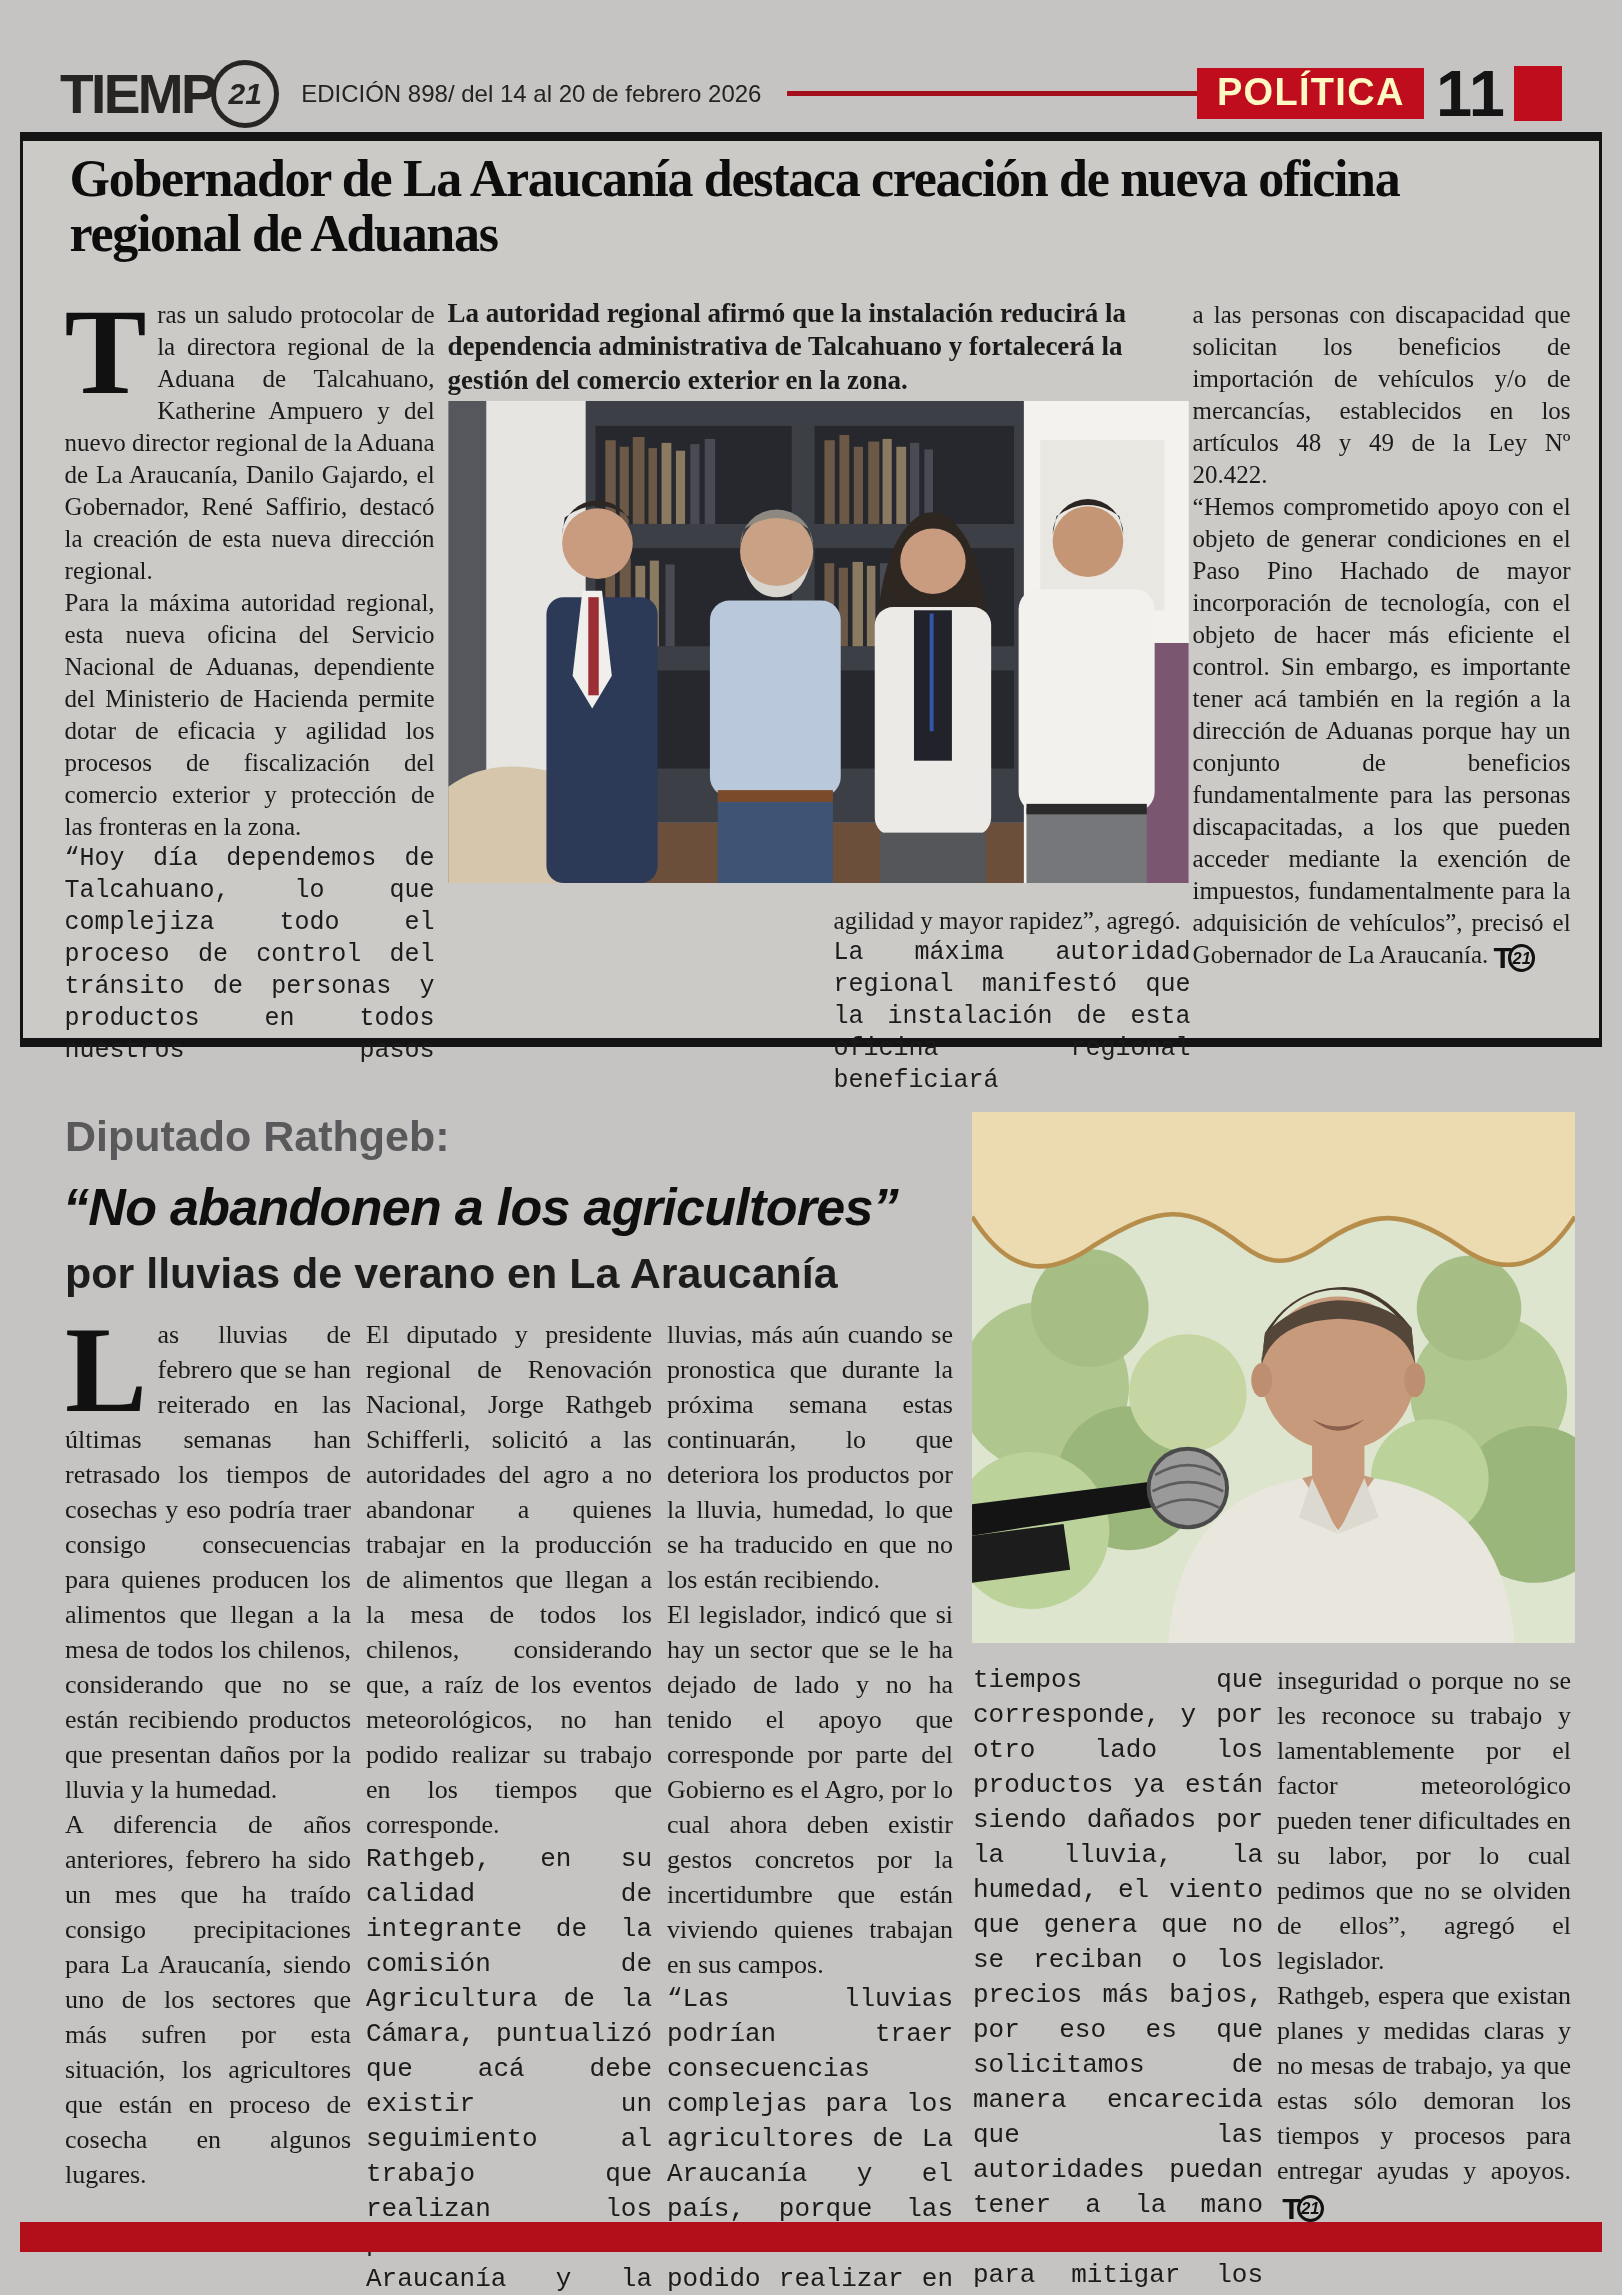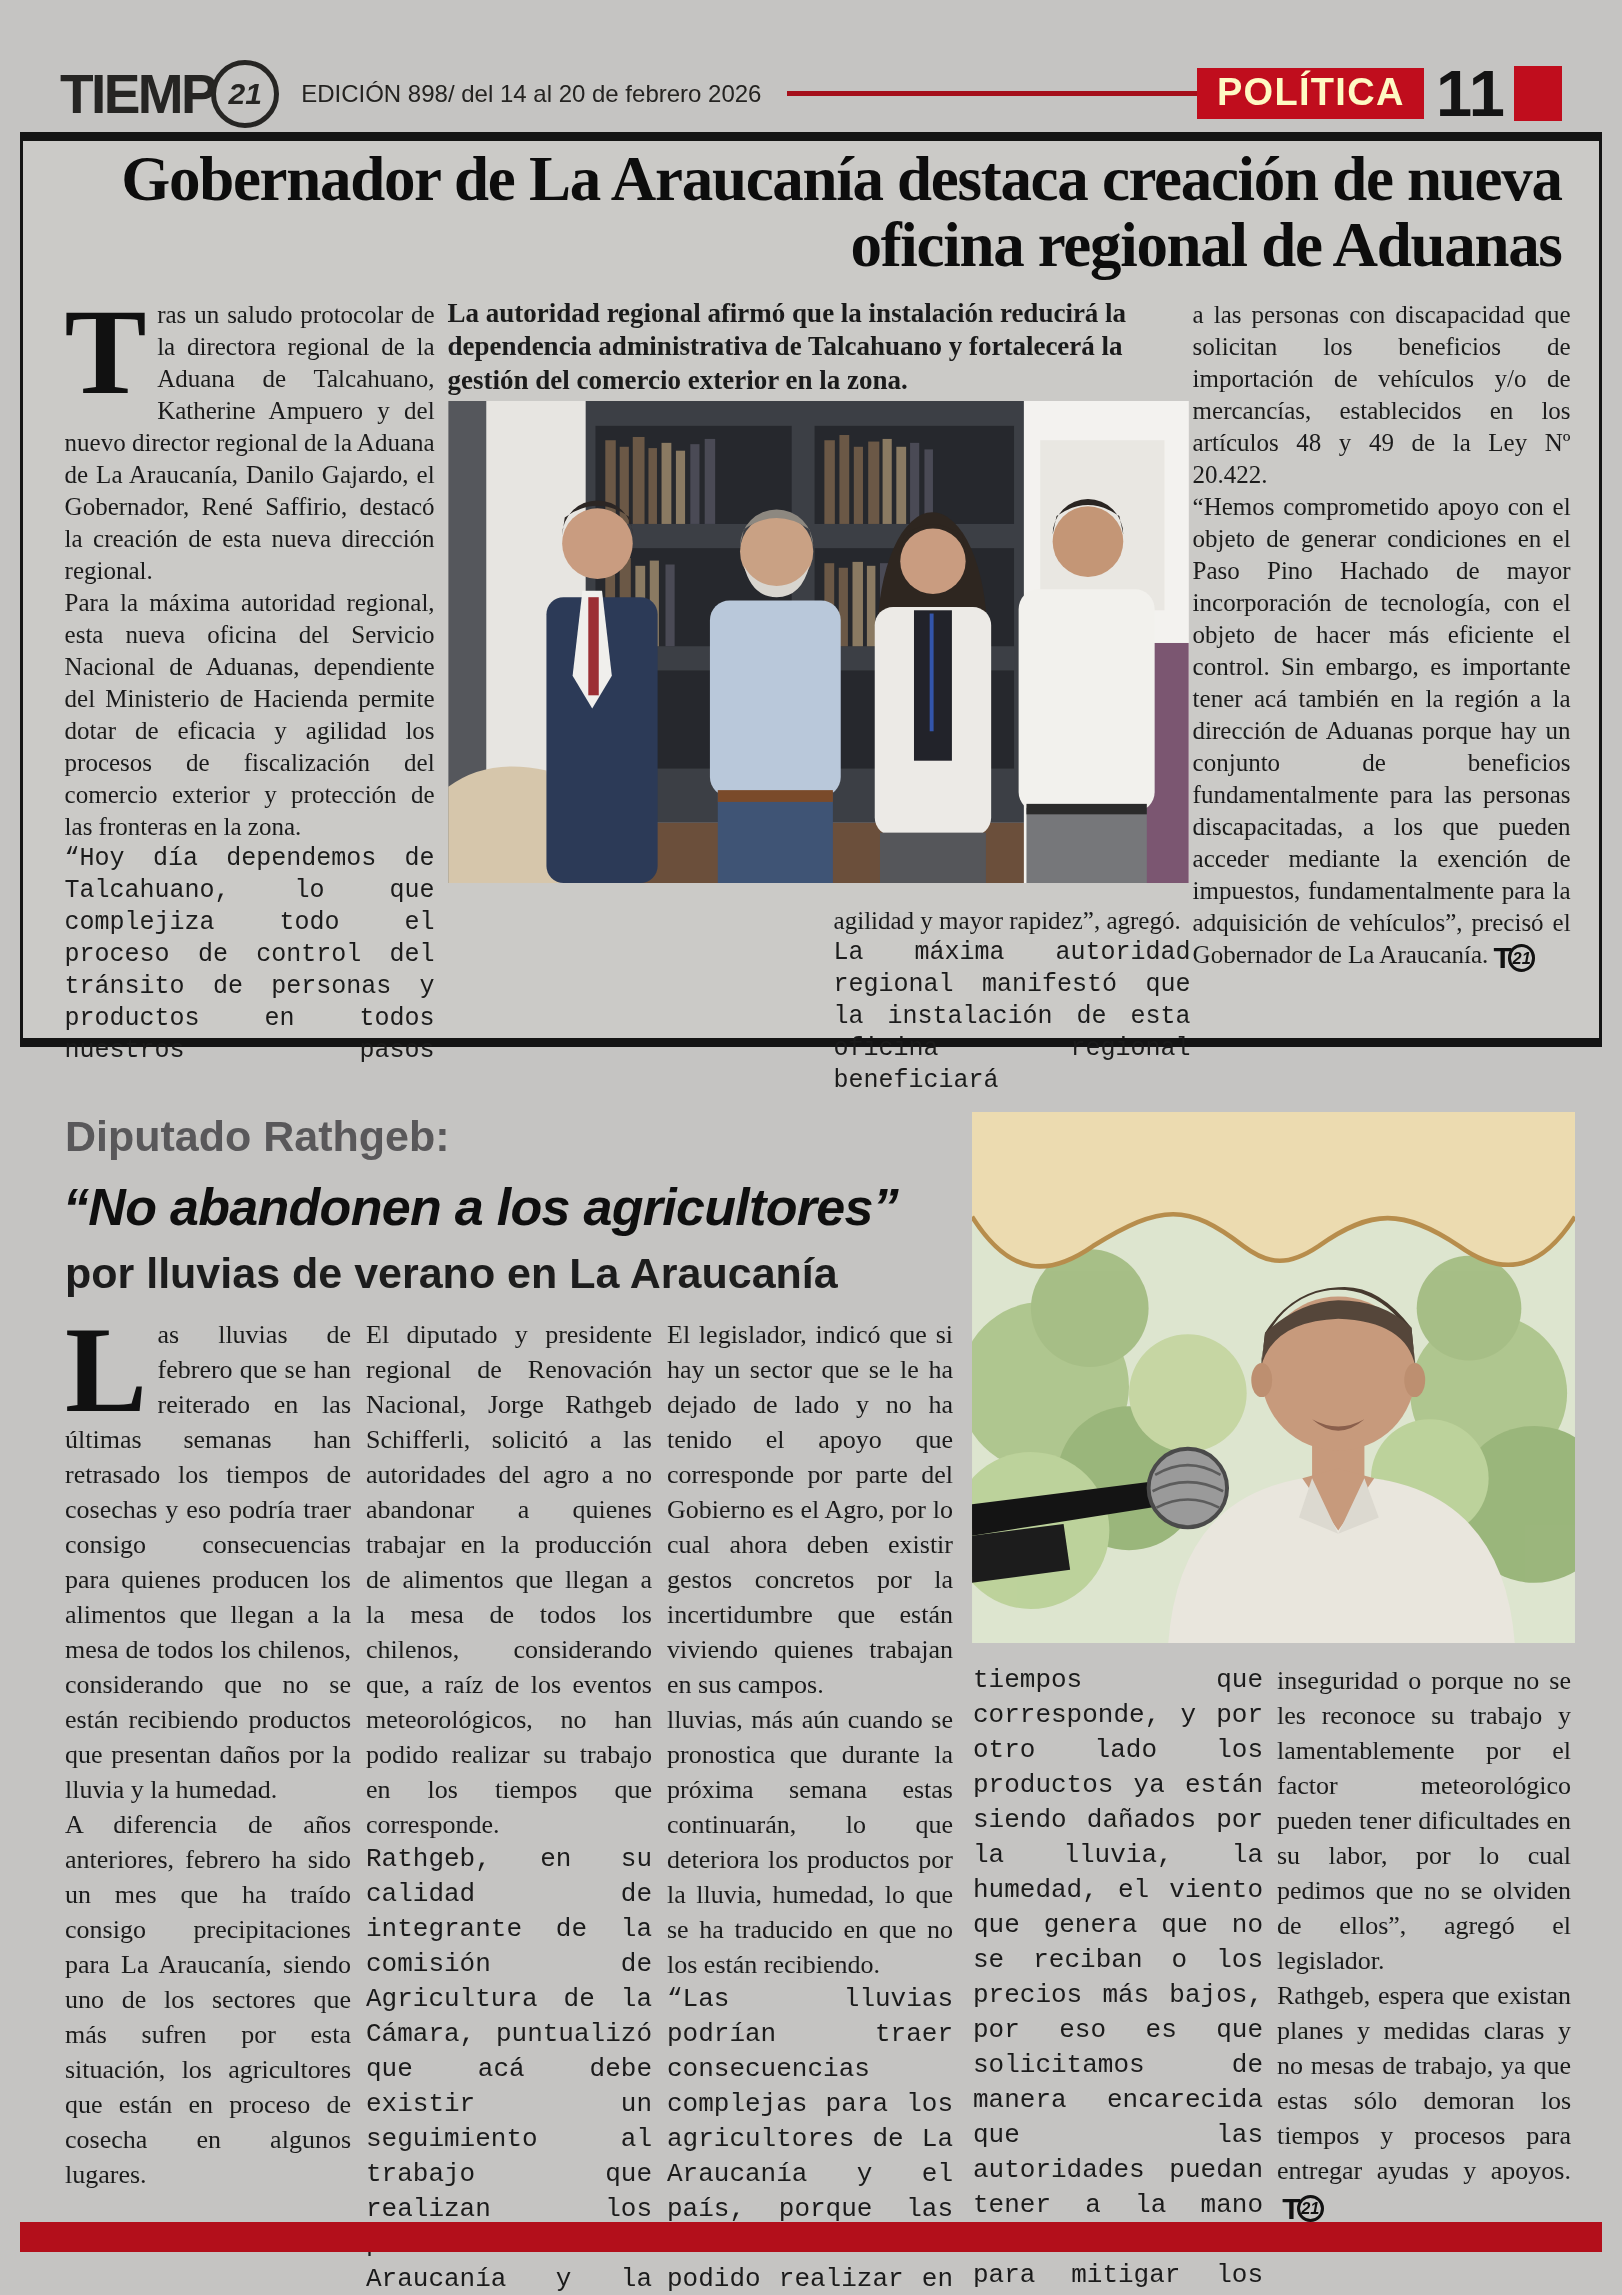--- a/index.html
+++ b/index.html
@@ -18,22 +18,22 @@
   .header-rule{flex:1;height:5.9px;background:#a50f1a;margin:0 0 0 26px;}
   .section-chip{background:#c00d1d;color:#fef9c3;font-weight:800;font-size:38px;letter-spacing:1.3px;
                 padding:5.2px 19.6px 7.9px 19.6px;line-height:1;}
   .page-number{font-size:65px;font-weight:800;color:#141414;margin:0 9.2px 0 11.8px;line-height:1;}
   .red-square{width:48px;height:55px;background:#c00d1d;}
   
   .a1-frame{position:absolute;left:19.6px;right:19.6px;top:132px;height:915px;background:#cbcac7;
             border-left:3.3px solid #141414;border-right:3.3px solid #141414;
             border-top:9.2px solid #141414;border-bottom:9.2px solid #141414;box-sizing:border-box;}
   .a1-frame > *{position:absolute;}
-  .a1-headline{left:41px;top:5.2px;width:1498px;font-size:63px;line-height:1.05;font-weight:bold;
-               color:#0d0d0d;letter-spacing:-1.3px;margin:0;text-align:right;}
+  .a1-headline{left:41px;top:5.2px;width:1498px;font-size:52px;line-height:1.05;font-weight:bold;
+               color:#0d0d0d;letter-spacing:-1.3px;margin:6px;}
   .a1-left{left:42px;top:158px;width:370px;}
   .a1-deck{left:425px;top:156px;width:746px;font-weight:bold;font-size:27px;line-height:1.24;}
   .a1-photo{left:425px;top:260px;width:741px;height:482px;margin:0;}
   .a1-mid-a{left:425px;top:764px;width:359px;}
   .a1-mid-b{left:811px;top:764px;width:357px;}
   .a1-right{left:1170px;top:158px;width:378px;}
   
   .bt{font-size:25px;line-height:32px;text-align:justify;}
   .bt p{margin:0;}
   .cont{text-align-last:justify;font-family:Liberation Mono, monospace;}
@@ -246,22 +246,22 @@
       <p><span class="dropcap">L</span><span>as lluvias de febrero que se han reiterado en las últimas semanas han retrasado los tiempos de cosechas y eso podría traer consigo consecuencias para quienes producen los alimentos que llegan a la mesa de todos los chilenos, considerando que no se están recibiendo productos que presentan daños por la lluvia y la humedad.</span></p>
       <p>A diferencia de años anteriores, febrero ha sido un mes que ha traído consigo precipitaciones para La Araucanía, siendo uno de los sectores que más sufren por esta situación, los agricultores que están en proceso de cosecha en algunos lugares.</p>
     </div>
 
     <div class="a2-col2 bt2">
       <p>El diputado y presidente regional de Renovación Nacional, Jorge Rathgeb Schifferli, solicitó a las autoridades del agro a no abandonar a quienes trabajar en la producción de alimentos que llegan a la mesa de todos los chilenos, considerando que, a raíz de los eventos meteorológicos, no han podido realizar su trabajo en los tiempos que corresponde.</p>
       <p class="cont">Rathgeb, en su calidad de integrante de la comisión de Agricultura de la Cámara, puntualizó que acá debe existir un seguimiento al trabajo que realizan los productores de La Araucanía y la zona sur y tener planes para poder mitigar el efecto que podrían acarrear las</p>
     </div>
 
     <div class="a2-col3 bt2">
+      <p>lluvias, más aún cuando se pronostica que durante la próxima semana estas continuarán, lo que deteriora los productos por la lluvia, humedad, lo que se ha traducido en que no los están recibiendo.</p>
       <p>El legislador, indicó que si hay un sector que se le ha dejado de lado y no ha tenido el apoyo que corresponde por parte del Gobierno es el Agro, por lo cual ahora deben existir gestos concretos por la incertidumbre que están viviendo quienes trabajan en sus campos.</p>
-      <p>lluvias, más aún cuando se pronostica que durante la próxima semana estas continuarán, lo que deteriora los productos por la lluvia, humedad, lo que se ha traducido en que no los están recibiendo.</p>
       <p class="cont">“Las lluvias podrían traer consecuencias complejas para los agricultores de La Araucanía y el país, porque las cosechas no se han podido realizar en algunas zonas en los</p>
     </div>
 
     <div class="a2-col4 bt2">
       <p class="cont">tiempos que corresponde, y por otro lado los productos ya están siendo dañados por la lluvia, la humedad, el viento que genera que no se reciban o los precios más bajos, por eso es que solicitamos de manera encarecida que las autoridades puedan tener a la mano planes que sirvan para mitigar los efectos que esto podría traer. Acá existe una deuda con nuestros productores que la pasan mal por la</p>
     </div>
 
     <div class="a2-col5 bt2">
       <p>inseguridad o porque no se les reconoce su trabajo y lamentablemente por el factor meteorológico pueden tener dificultades en su labor, por lo cual pedimos que no se olviden de ellos”, agregó el legislador.</p>
       <p><span>Rathgeb, espera que existan planes y medidas claras y no mesas de trabajo, ya que estas sólo demoran los tiempos y procesos para entregar ayudas y apoyos.</span><span class="endmark">

